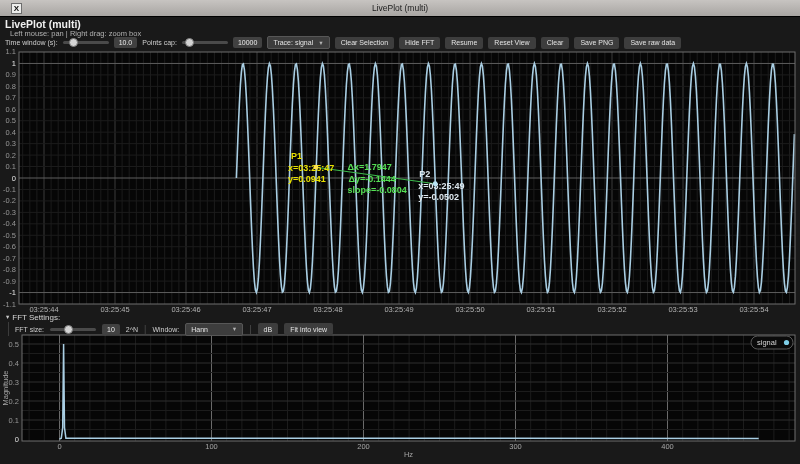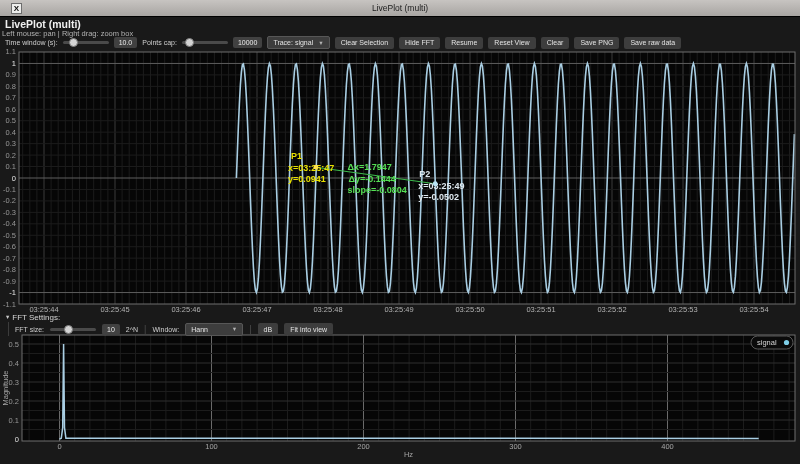--- a/index.html
+++ b/index.html
@@ -3,21 +3,21 @@
 <meta charset="utf-8">
 <style>
   *{box-sizing:border-box;margin:0;padding:0}
   html,body{background:#111}
   #screen{position:relative;width:800px;height:464px;background:#191919;font-family:"Liberation Sans",sans-serif;overflow:hidden}
   #plots{position:absolute;left:0;top:0}
   .titlebar{position:absolute;left:0;top:0;width:800px;height:17px;background:linear-gradient(#c7c4c1,#a8a5a2);border-bottom:1px solid #000;display:flex;align-items:center}
   .win-icon{position:absolute;left:11px;top:3px;width:11px;height:11px;background:#ededeb;border:1px solid #6d6d6d;color:#111;font-size:8px;font-weight:bold;line-height:9px;text-align:center}
   .win-title{flex:1;text-align:center;font-size:8.5px;color:#1c1c1c}
   .app-title{position:absolute;left:5px;top:18px;font-size:10.5px;font-weight:bold;color:#f0f0f0}
-  .app-subtitle{position:absolute;left:2px;top:29px;font-size:7.5px;color:#b2b2b2}
+  .app-subtitle{position:absolute;left:10px;top:29px;font-size:7.5px;color:#b2b2b2}
   .toolbar{position:absolute;left:5px;top:36px;display:flex;align-items:center;gap:5px}
   .tlabel{font-size:7px;color:#cfcfcf;white-space:nowrap}
   .slider{position:relative;width:46px;height:11px;flex:none}
   .track{position:absolute;left:0;top:4px;width:46px;height:3px;background:#4a4a4a;border-radius:1.5px}
   .handle{position:absolute;top:1px;width:9px;height:9px;border-radius:50%;background:#d4d4d4;border:1px solid #7d7d7d}
   .chip{background:#414141;border-radius:2px;font-size:7px;color:#ededed;padding:2px 5px;white-space:nowrap}
   .btn{background:#3d3d3d;border-radius:2px;font-size:7px;color:#e3e3e3;padding:2.5px 6px;white-space:nowrap;cursor:default}
   .dropdown{background:#3d3d3d;border:1px solid #575757;border-radius:2px;font-size:7px;color:#e3e3e3;padding:2px 5px;display:flex;align-items:center;gap:5px;white-space:nowrap}
   .dropdown.wide{min-width:58px;justify-content:space-between}
   .dd-arrow{font-size:5.5px;color:#b5b5b5}

